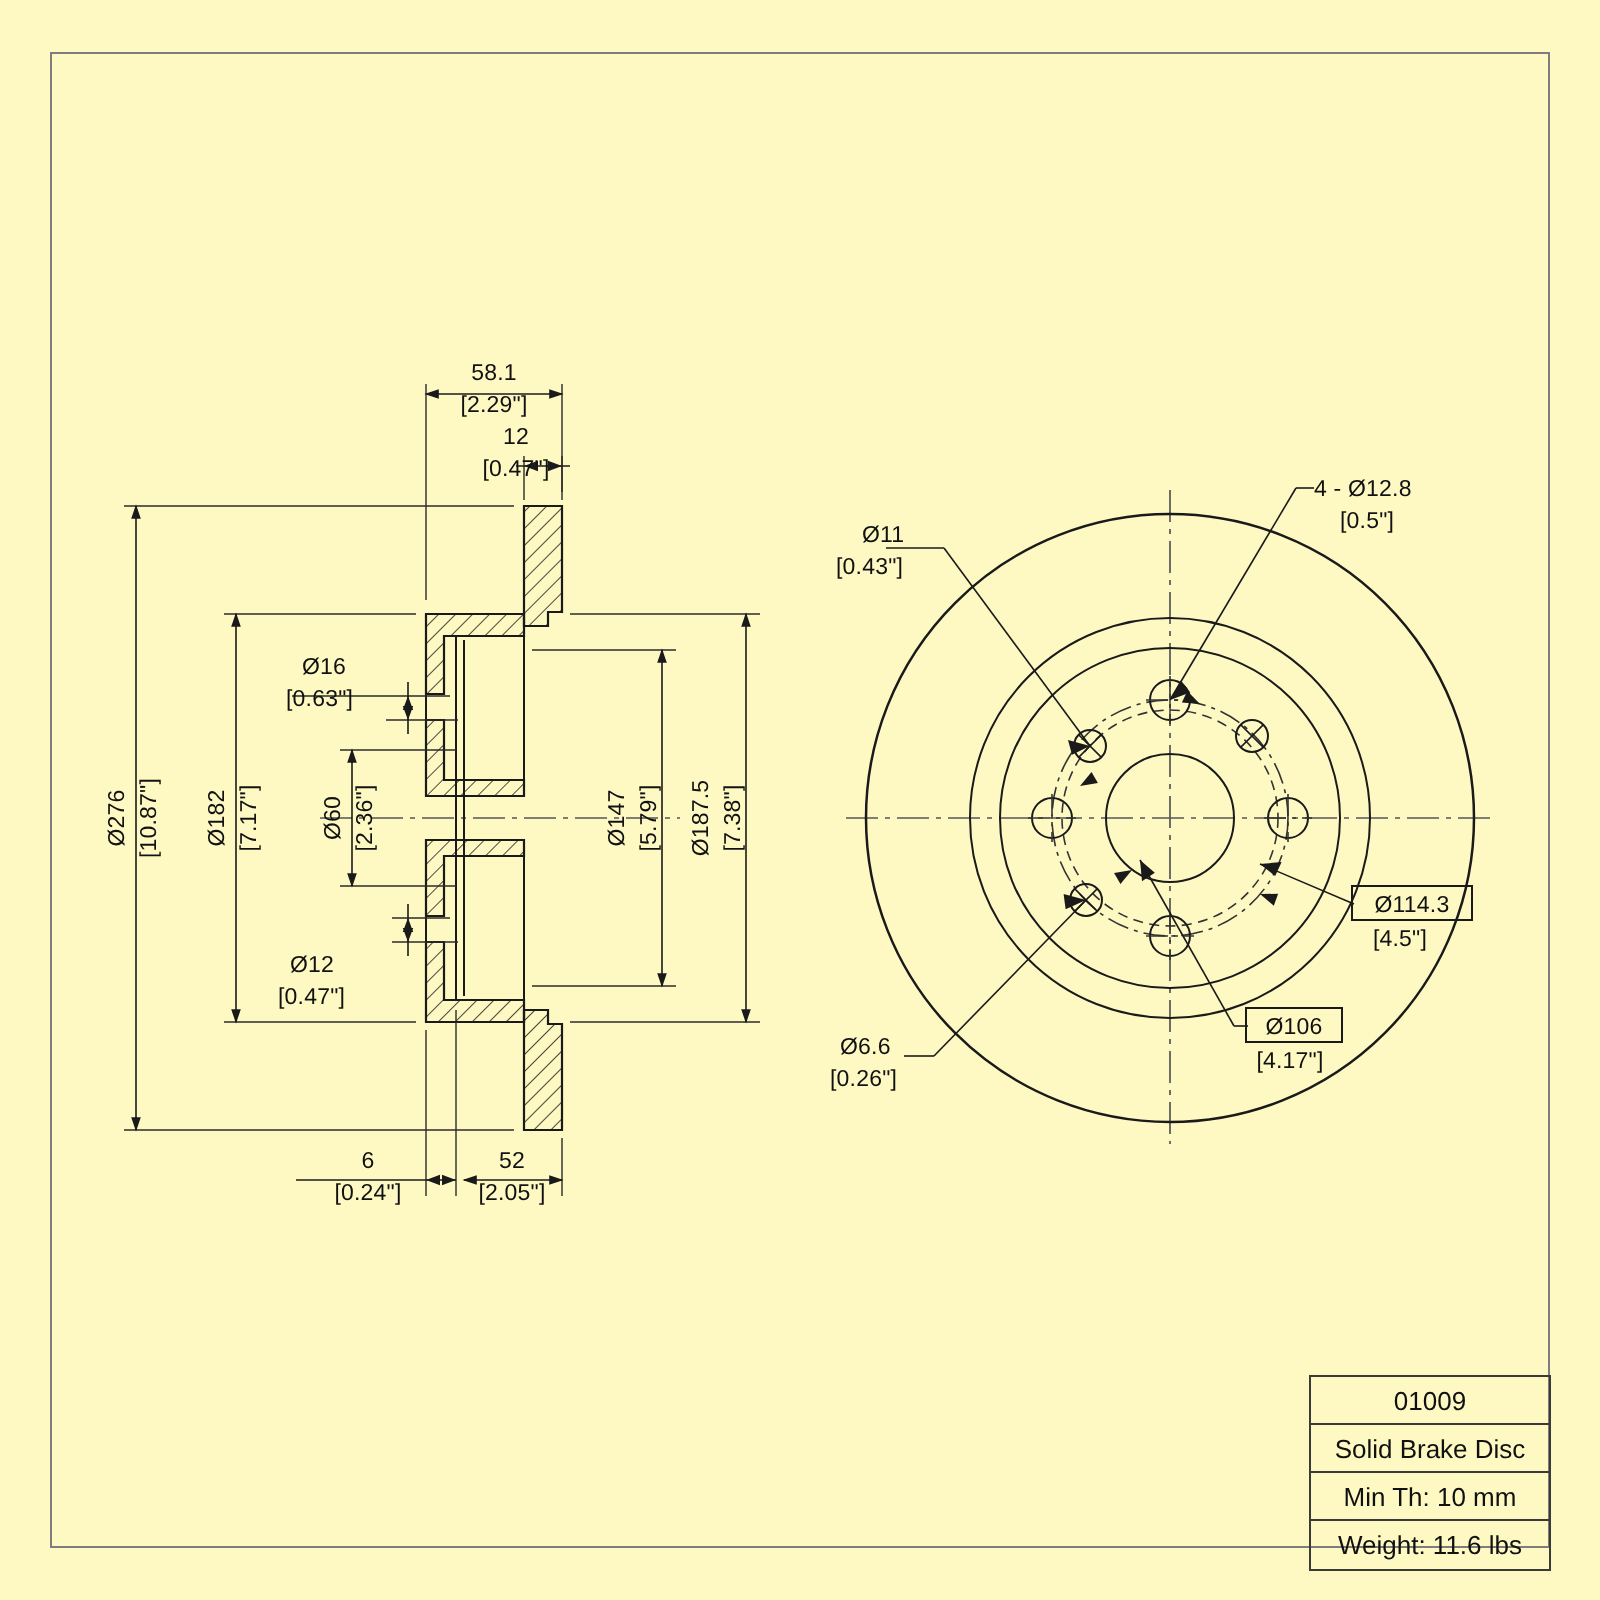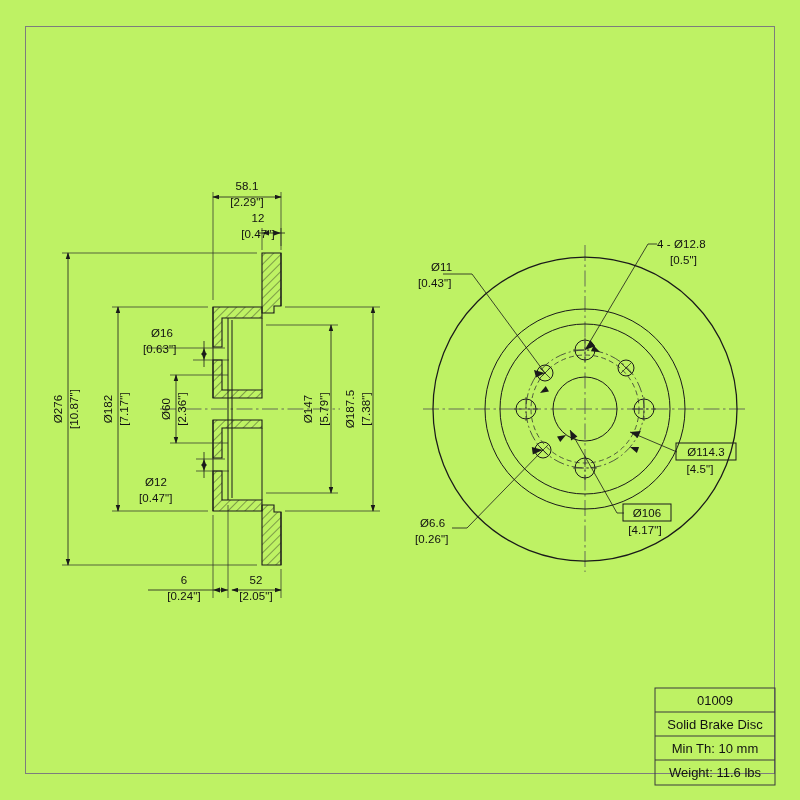--- a/index.html
+++ b/index.html
@@ -2,21 +2,21 @@
 <html><head>
 <meta charset="utf-8">
 <title>Solid Brake Disc 01009 - Technical Drawing</title>
 <style>
   html,body{margin:0;padding:0;background:#fff;}
   body{
     width:800px;height:800px;overflow:hidden;position:relative;
     font-family:"Liberation Sans","DejaVu Sans",sans-serif;
     color:#1a1a1a;
   }
-  #sheet{position:absolute;inset:0;background:#bef264;}
+  #sheet{position:absolute;inset:0;background:#fef9c3;}
   #frame{
     position:absolute;left:25px;top:26px;width:750px;height:748px;
     border:1px solid #7d7d7d;box-sizing:border-box;
   }
   svg{position:absolute;left:0;top:0;width:800px;height:800px;}
   .dimtxt{
     font-family:"Liberation Sans","DejaVu Sans",sans-serif;
     font-size:11.5px;fill:#111;letter-spacing:.1px;
   }
   .tbtxt{

